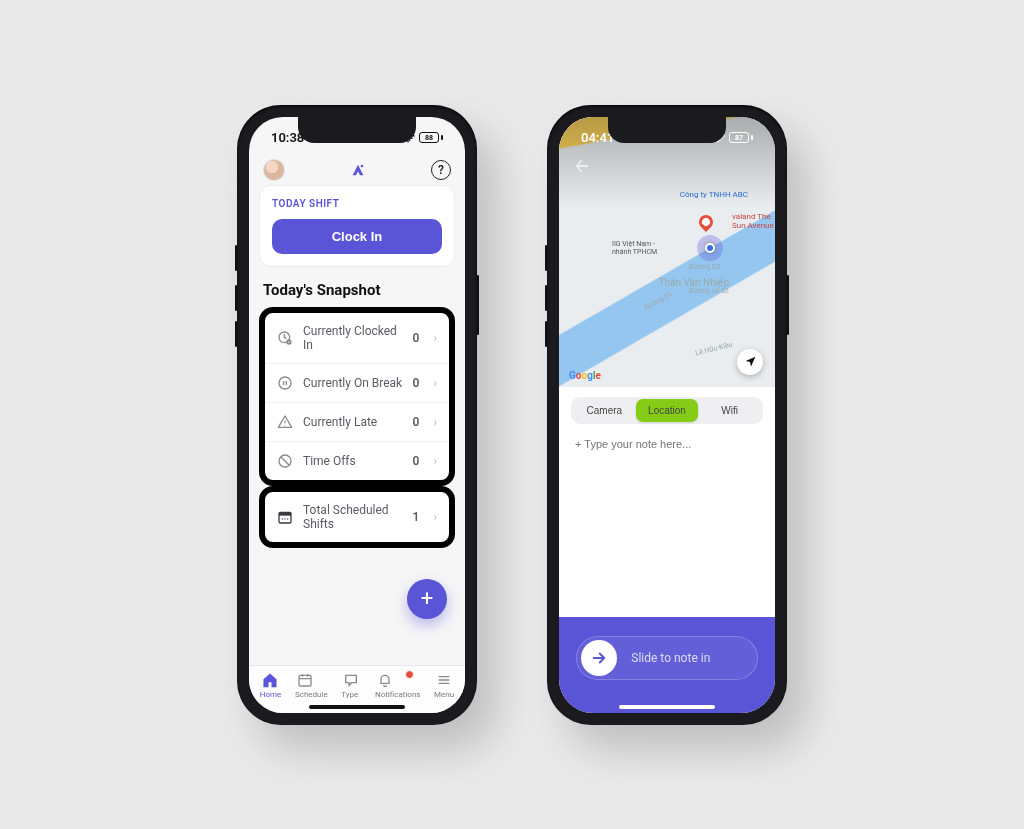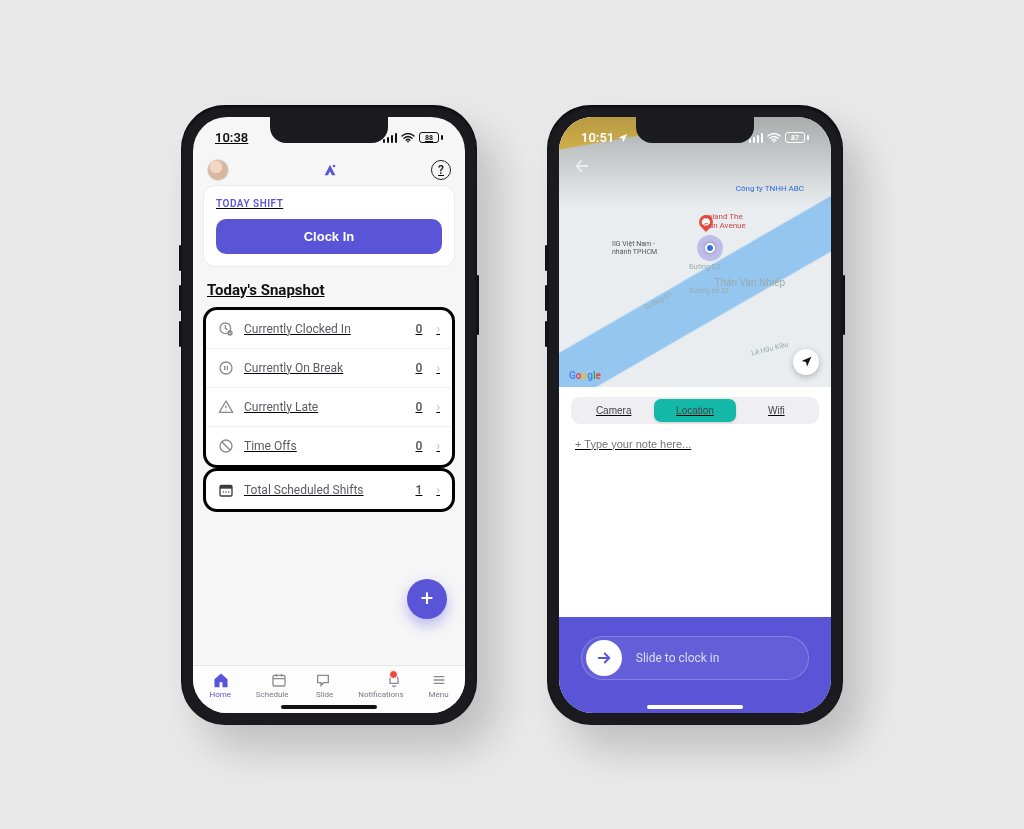--- a/index.html
+++ b/index.html
@@ -6,28 +6,27 @@
   html, body { width: 1024px; height: 829px; }
   body {
     background: #e9e9e9;
     font-family: -apple-system, BlinkMacSystemFont, "Segoe UI", Roboto, Helvetica, Arial, sans-serif;
     display: flex;
     justify-content: center;
     align-items: center;
     gap: 70px;
   }
   .phone {
-    width: 296px;
+    width: 240px;
     height: 620px;
     background: #1a1a1f;
     border-radius: 44px;
     padding: 12px;
     position: relative;
     box-shadow: 20px 25px 40px rgba(0,0,0,0.18), 0 2px 3px rgba(0,0,0,0.6) inset;
-    text-decoration: underline;
   }
   .phone::before { 
     content:"";
     position:absolute; left:-2px; top:140px; width:2px; height:26px; background:#111; border-radius:2px;
     box-shadow: 0 40px 0 #111, 0 76px 0 #111;
   }
   .phone::after {
     content:"";
     position:absolute; right:-2px; top:170px; width:2px; height:60px; background:#111; border-radius:2px;
   }
@@ -100,21 +99,21 @@
     border:1px solid #ececee;
   }
   .label-sm { font-size:10px; letter-spacing:0.5px; color:#5a55d6; font-weight:600; }
   .shift-time { font-size:15px; font-weight:700; color:#111; margin-top:2px; }
   .primary-btn {
     margin-top:10px; width:100%; background:#5a55d6; color:#fff;
     border:none; border-radius:10px; padding:10px 0; font-size:13px; font-weight:600;
     cursor:pointer;
   }
   .section-title { font-size:15px; font-weight:700; padding: 14px 14px 8px; color:#111; }
-  .list-card { margin:0 10px; background:#fff; border-radius:14px; border:3px solid #000000; overflow:hidden; }
+  .list-card { margin:0 10px; background:#fff; border-radius:14px; border:6px solid #000000; overflow:hidden; }
   .row {
     display:flex; align-items:center; gap:10px;
     padding:11px 12px; border-bottom:1px solid #f0f0f2;
     cursor:pointer;
   }
   .row:last-child { border-bottom:none; }
   .row .ico { width:16px; height:16px; color:#7a7a86; display:flex; align-items:center; justify-content:center; }
   .row .txt { flex:1; font-size:12px; color:#5b5b66; }
   .row .val { font-size:12px; color:#5b5b66; font-weight:600; }
   .row .chev { color:#bbb; font-size:12px; margin-left:4px; }
@@ -125,21 +124,21 @@
     display:flex; align-items:center; justify-content:center; font-size:22px;
     box-shadow:0 6px 14px rgba(90,85,214,0.4);
     cursor:pointer;
   }
   .tabbar {
     position:absolute; bottom:0; left:0; right:0;
     background:#fdfdfe; border-top:1px solid #e6e6ea;
     display:flex; justify-content:space-around; align-items:flex-start;
     padding:6px 4px 14px;
   }
-  .tab { display:flex; flex-direction:column; align-items:flex-end; gap:2px; font-size:8px; color:#7a7a86; cursor:pointer; position:relative; }
+  .tab { display:flex; flex-direction:column; align-items:flex-start; gap:2px; font-size:8px; color:#7a7a86; cursor:pointer; position:relative; }
   .tab.active { color:#5a55d6; }
   .tab .ticon { width:20px; height:16px; display:flex; align-items:center; justify-content:center; font-size:15px; }
   .badge { position:absolute; top:-2px; right:6px; width:9px; height:9px; background:#e74c3c; border-radius:50%; border:1.5px solid #fdfdfe; }
   .home-ind { position:absolute; bottom:4px; left:50%; transform:translateX(-50%); width:96px; height:4px; border-radius:3px; background:#111; }
   .home-ind.light { background:#fff; }
 
   
   .map-area {
     height:270px; position:relative; overflow:hidden;
     background:
@@ -155,22 +154,22 @@
   .pin {
     position:absolute; top:98px; left:140px; width:14px; height:14px;
     background:#e74c3c; border-radius:50% 50% 50% 0; transform:rotate(-45deg);
   }
   .pin::after { content:""; position:absolute; inset:3px; background:#fff; border-radius:50%; }
   .halo { position:absolute; top:118px; left:138px; width:26px; height:26px; border-radius:50%;
     background:rgba(90,85,214,0.3); }
   .me-dot { position:absolute; top:126px; left:146px; width:10px; height:10px; border-radius:50%;
     background:#3b6fe0; border:2px solid #fff; box-shadow:0 0 4px rgba(0,0,0,0.3); }
   .poi-label { position:absolute; font-size:8px; color:#c44; padding:1px 3px; }
-  .poi1 { top:94px; left:142px; }
-  .poi2 { top:66px; right:24px; color:#2a6bd4; }
+  .poi1 { top:94px; left:170px; }
+  .poi2 { top:72px; right:24px; color:#2a6bd4; }
   .poi3 { top:122px; left:50px; color:#555; font-size:7px; }
   .street { position:absolute; font-size:7px; color:#9aa; }
   .s1 { top:146px; left:130px; } .s2 { top:170px; left:130px; }
   .s3 { top:180px; left:84px; transform:rotate(-28deg); }
   .s4 { top:160px; right:46px; font-size:10px; }
   .s5 { top:228px; right:42px; transform:rotate(-14deg); }
   .g-logo { position:absolute; bottom:6px; left:10px; font-size:10px; font-weight:600; }
   .g-logo span:nth-child(1){color:#4285F4}.g-logo span:nth-child(2){color:#EA4335}
   .g-logo span:nth-child(3){color:#FBBC05}.g-logo span:nth-child(4){color:#4285F4}
   .g-logo span:nth-child(5){color:#34A853}.g-logo span:nth-child(6){color:#EA4335}
@@ -178,21 +177,21 @@
     background:#fff; border-radius:50%; display:flex; align-items:center; justify-content:center;
     box-shadow:0 2px 6px rgba(0,0,0,0.25); font-size:13px; cursor:pointer; }
   .seg-wrap { padding:10px 12px 0; }
   .seg {
     display:flex; background:#efeff2; border-radius:9px; padding:2px;
   }
   .seg button {
     flex:1; border:none; background:transparent; padding:6px 0; font-size:10px; color:#444;
     border-radius:7px; cursor:pointer; font-weight:500;
   }
-  .seg button.sel { background:#14b8a6; box-shadow:0 1px 3px rgba(0,0,0,0.12); }
+  .seg button.sel { background:#84cc16; box-shadow:0 1px 3px rgba(0,0,0,0.12); }
   .note-input {
     margin:14px 16px 0; border:none; background:transparent; font-size:11px; color:#9a9aa6;
     width:calc(100% - 32px); outline:none;
   }
   .slider-area {
     position:absolute; bottom:0; left:0; right:0; height:96px;
     background:#5a55d6; display:flex; align-items:center; justify-content:center;
     padding-bottom:14px;
   }
   .slider-track {
@@ -347,21 +346,21 @@
             </svg>
         </div>
         <span>Schedule</span>
       </div>
       <div class="tab">
         <div class="ticon">
           <svg width="16" height="16" viewBox="0 0 24 24" fill="none" stroke="#8a8a95" stroke-width="2">
               <path d="M4 5 H20 V16 H13 L9 20 V16 H4 Z"></path>
             </svg>
         </div>
-        <span>Slide</span>
+        <span>Type</span>
       </div>
       <div class="tab">
         <div class="ticon">
           <svg width="16" height="16" viewBox="0 0 24 24" fill="none" stroke="#8a8a95" stroke-width="2">
               <path d="M6 17 V11 a6 6 0 0 1 12 0 V17 H6 Z M10 20 a2 2 0 0 0 4 0"></path>
             </svg>
         </div>
         <div class="badge"></div>
         <span>Notifications</span>
       </div>
@@ -379,21 +378,21 @@
   </div>
 </div>
 
 <div class="phone">
   <div class="screen" style="background:#fff;">
     <div class="notch"></div>
 
     <div class="map-area">
       <div class="status-bar light" style="position:absolute;top:0;left:0;right:0;z-index:30;">
         <div class="status-left">
-          <span>10:51</span>
+          <span>04:41</span>
           <span>
             <svg width="10" height="10" viewBox="0 0 24 24" fill="#fff">
                 <path d="M3 11 L21 3 L13 21 L11 13 Z"></path>
               </svg>
           </span>
         </div>
         <div class="status-right">
           <div class="bars">
               <span></span>
               <span></span>
@@ -454,19 +453,19 @@
 
     <input class="note-input" placeholder="+ Type your note here..." style="">
 
     <div class="slider-area">
       <div class="slider-track">
         <div class="slider-knob">
           <svg width="18" height="18" viewBox="0 0 24 24" fill="none" stroke="#5a55d6" stroke-width="2.6" stroke-linecap="round">
               <path d="M5 12 H18 M13 6 L19 12 L13 18"></path>
             </svg>
         </div>
-        <div class="slider-text">Slide to clock in</div>
+        <div class="slider-text">Slide to note in</div>
       </div>
     </div>
 
     <div class="home-ind light"></div>
   </div>
 </div>
 
 </body></html>

